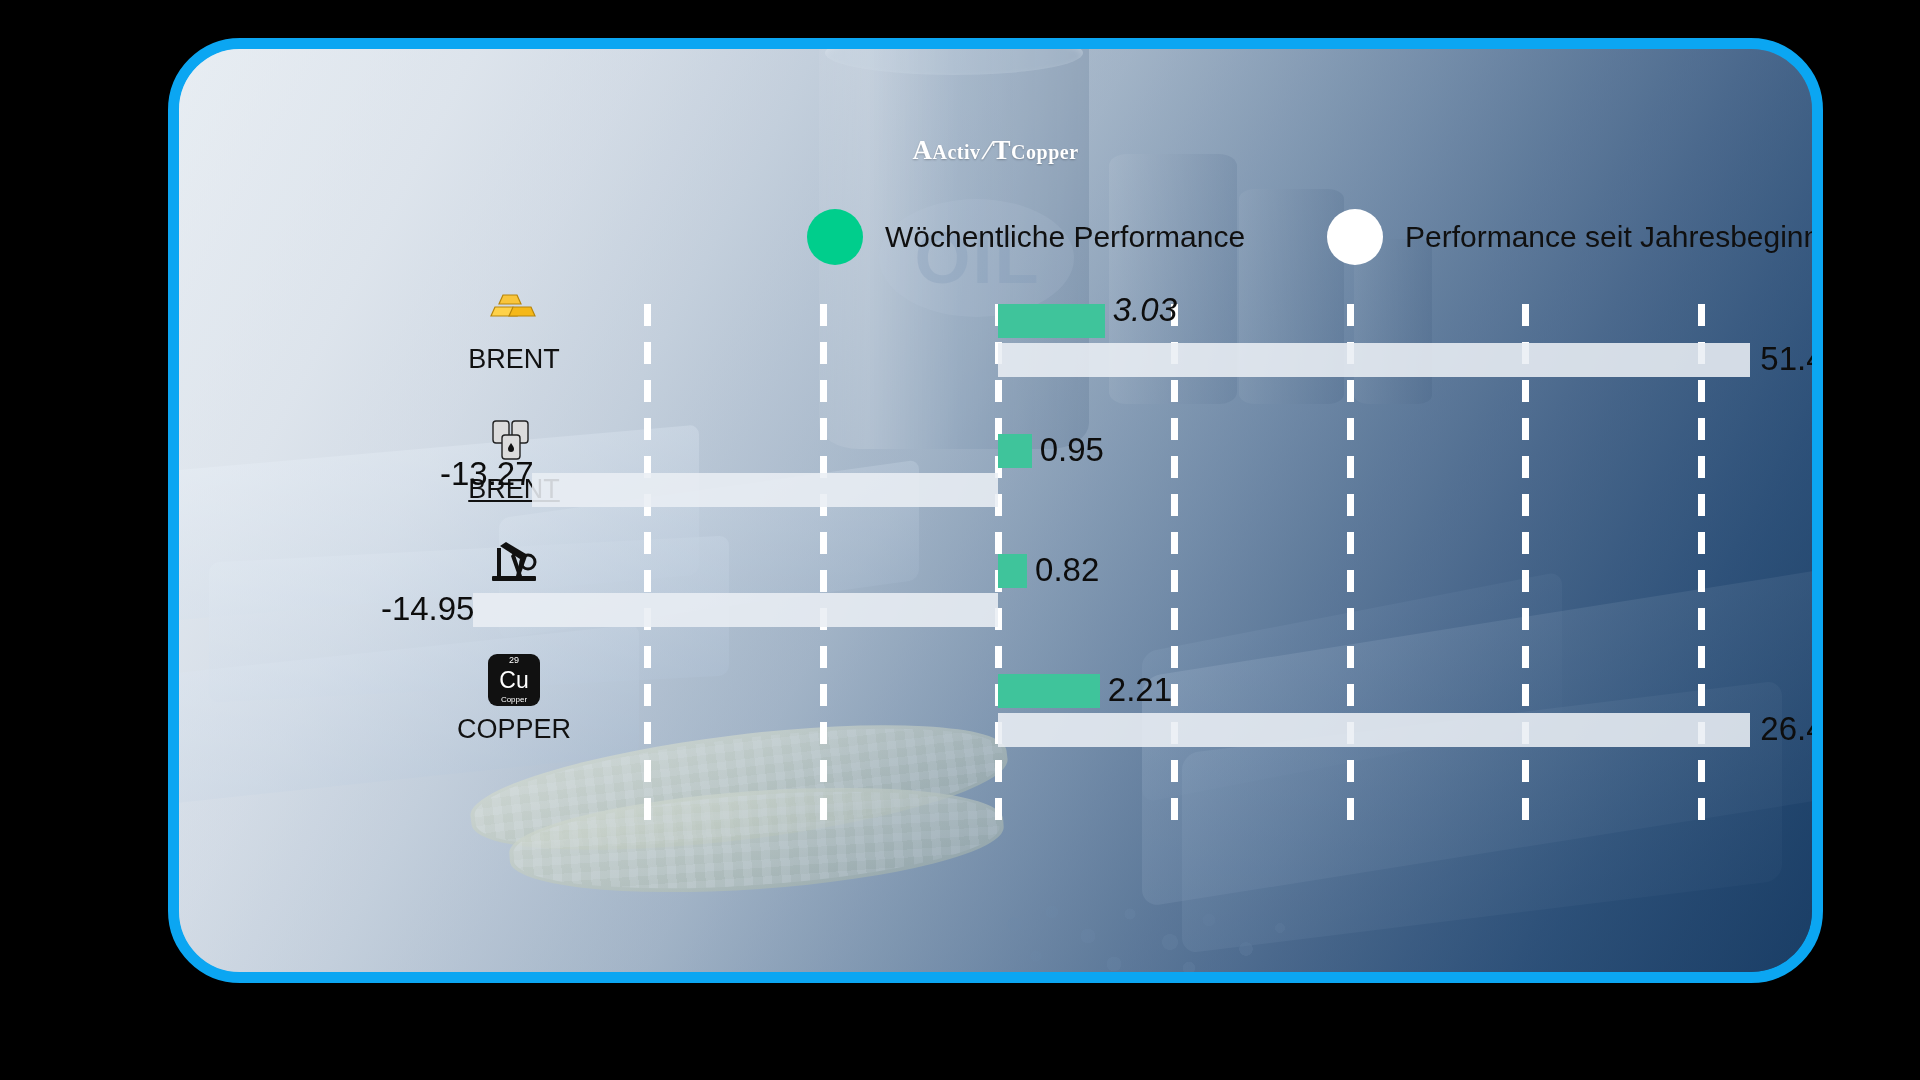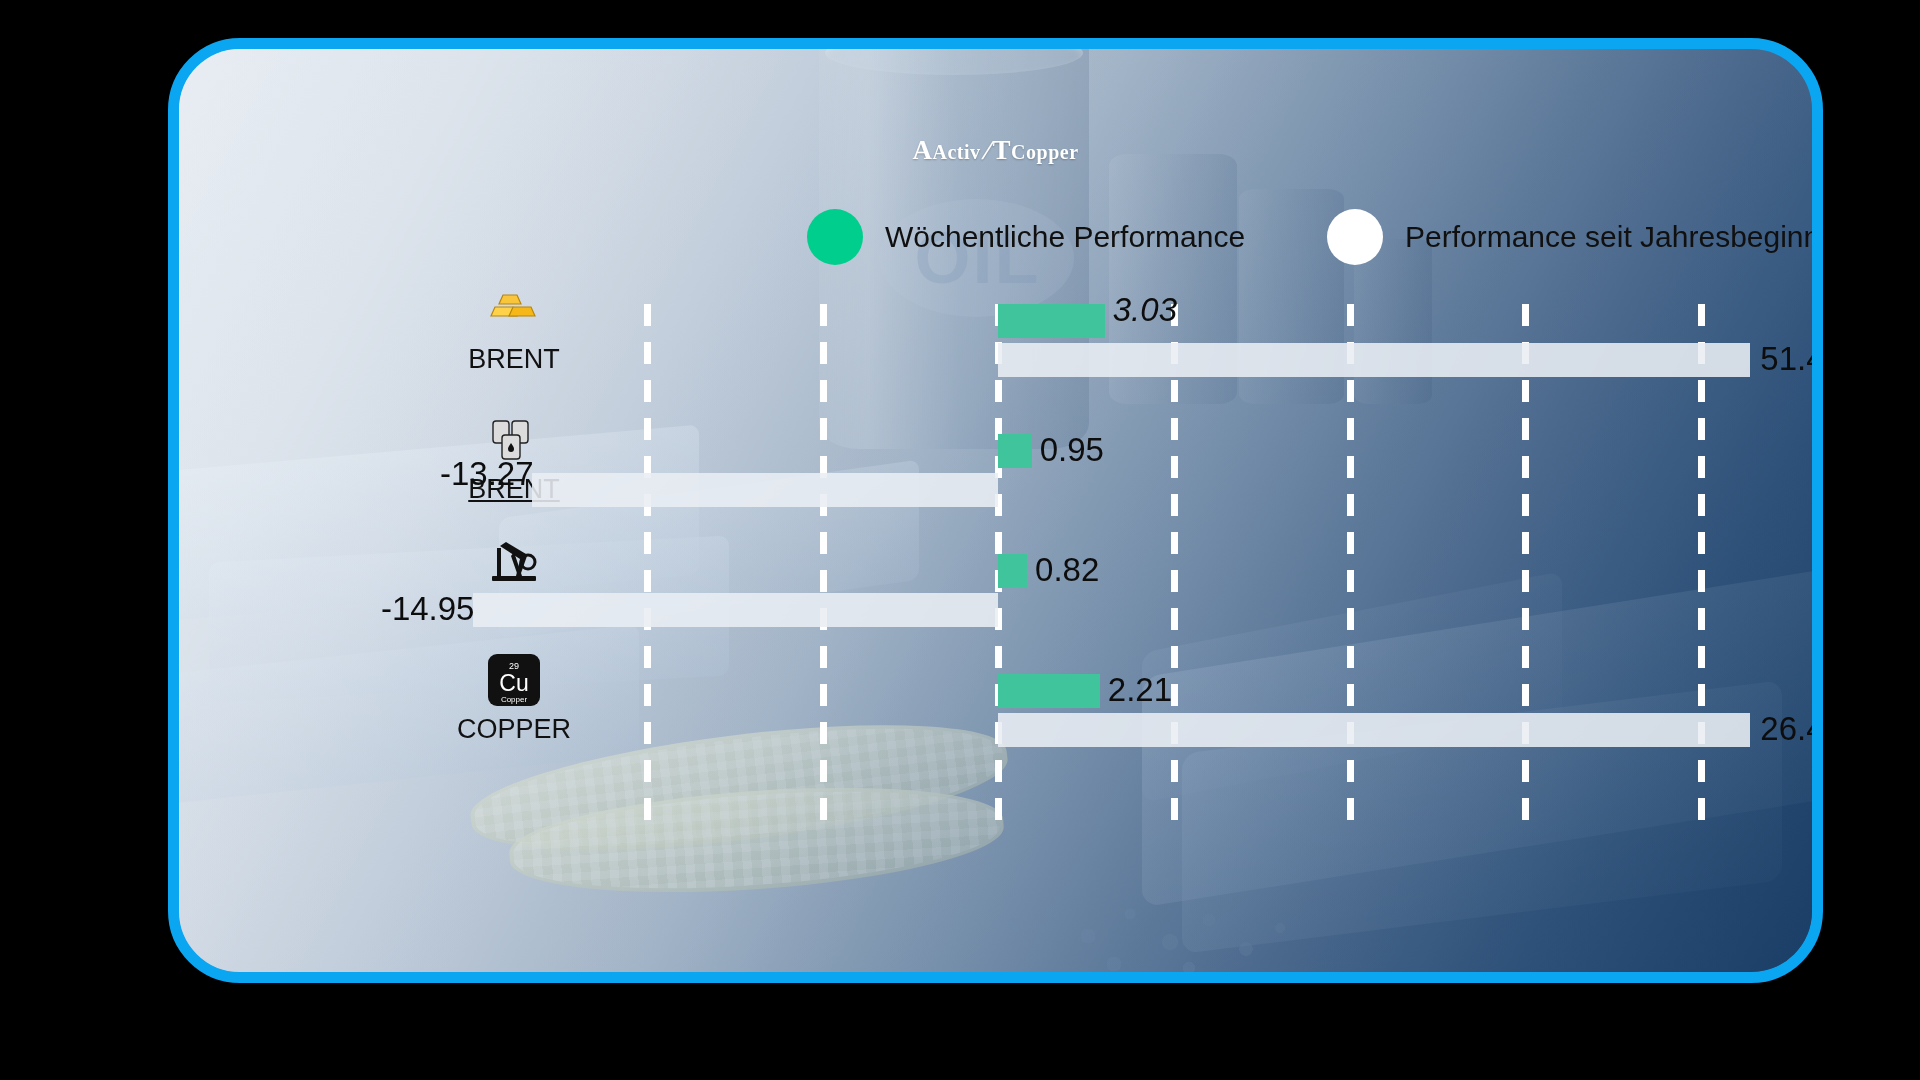--- a/index.html
+++ b/index.html
@@ -244,21 +244,21 @@
   .bar-val {
     position:absolute;
     font-size:33px; color:#0d0d0d; white-space:nowrap;
     line-height:34px;
   }
 
   
   .cu-tile {
     width:52px; height:52px; border-radius:9px;
     background:#111; color:#fff;
-    display:flex; flex-direction:column; align-items:center; justify-content:flex-end;
+    display:flex; flex-direction:column; align-items:center; justify-content:space-between;
     line-height:1;
   }
   .cu-tile .num  { font-size:9px; margin-top:2px; }
   .cu-tile .sym  { font-size:23px; font-weight:400; margin:1px 0 1px; }
   .cu-tile .name { font-size:8px; margin-bottom:2px; }
 </style>
 </head>
 <body>
 
 <div id="card">

